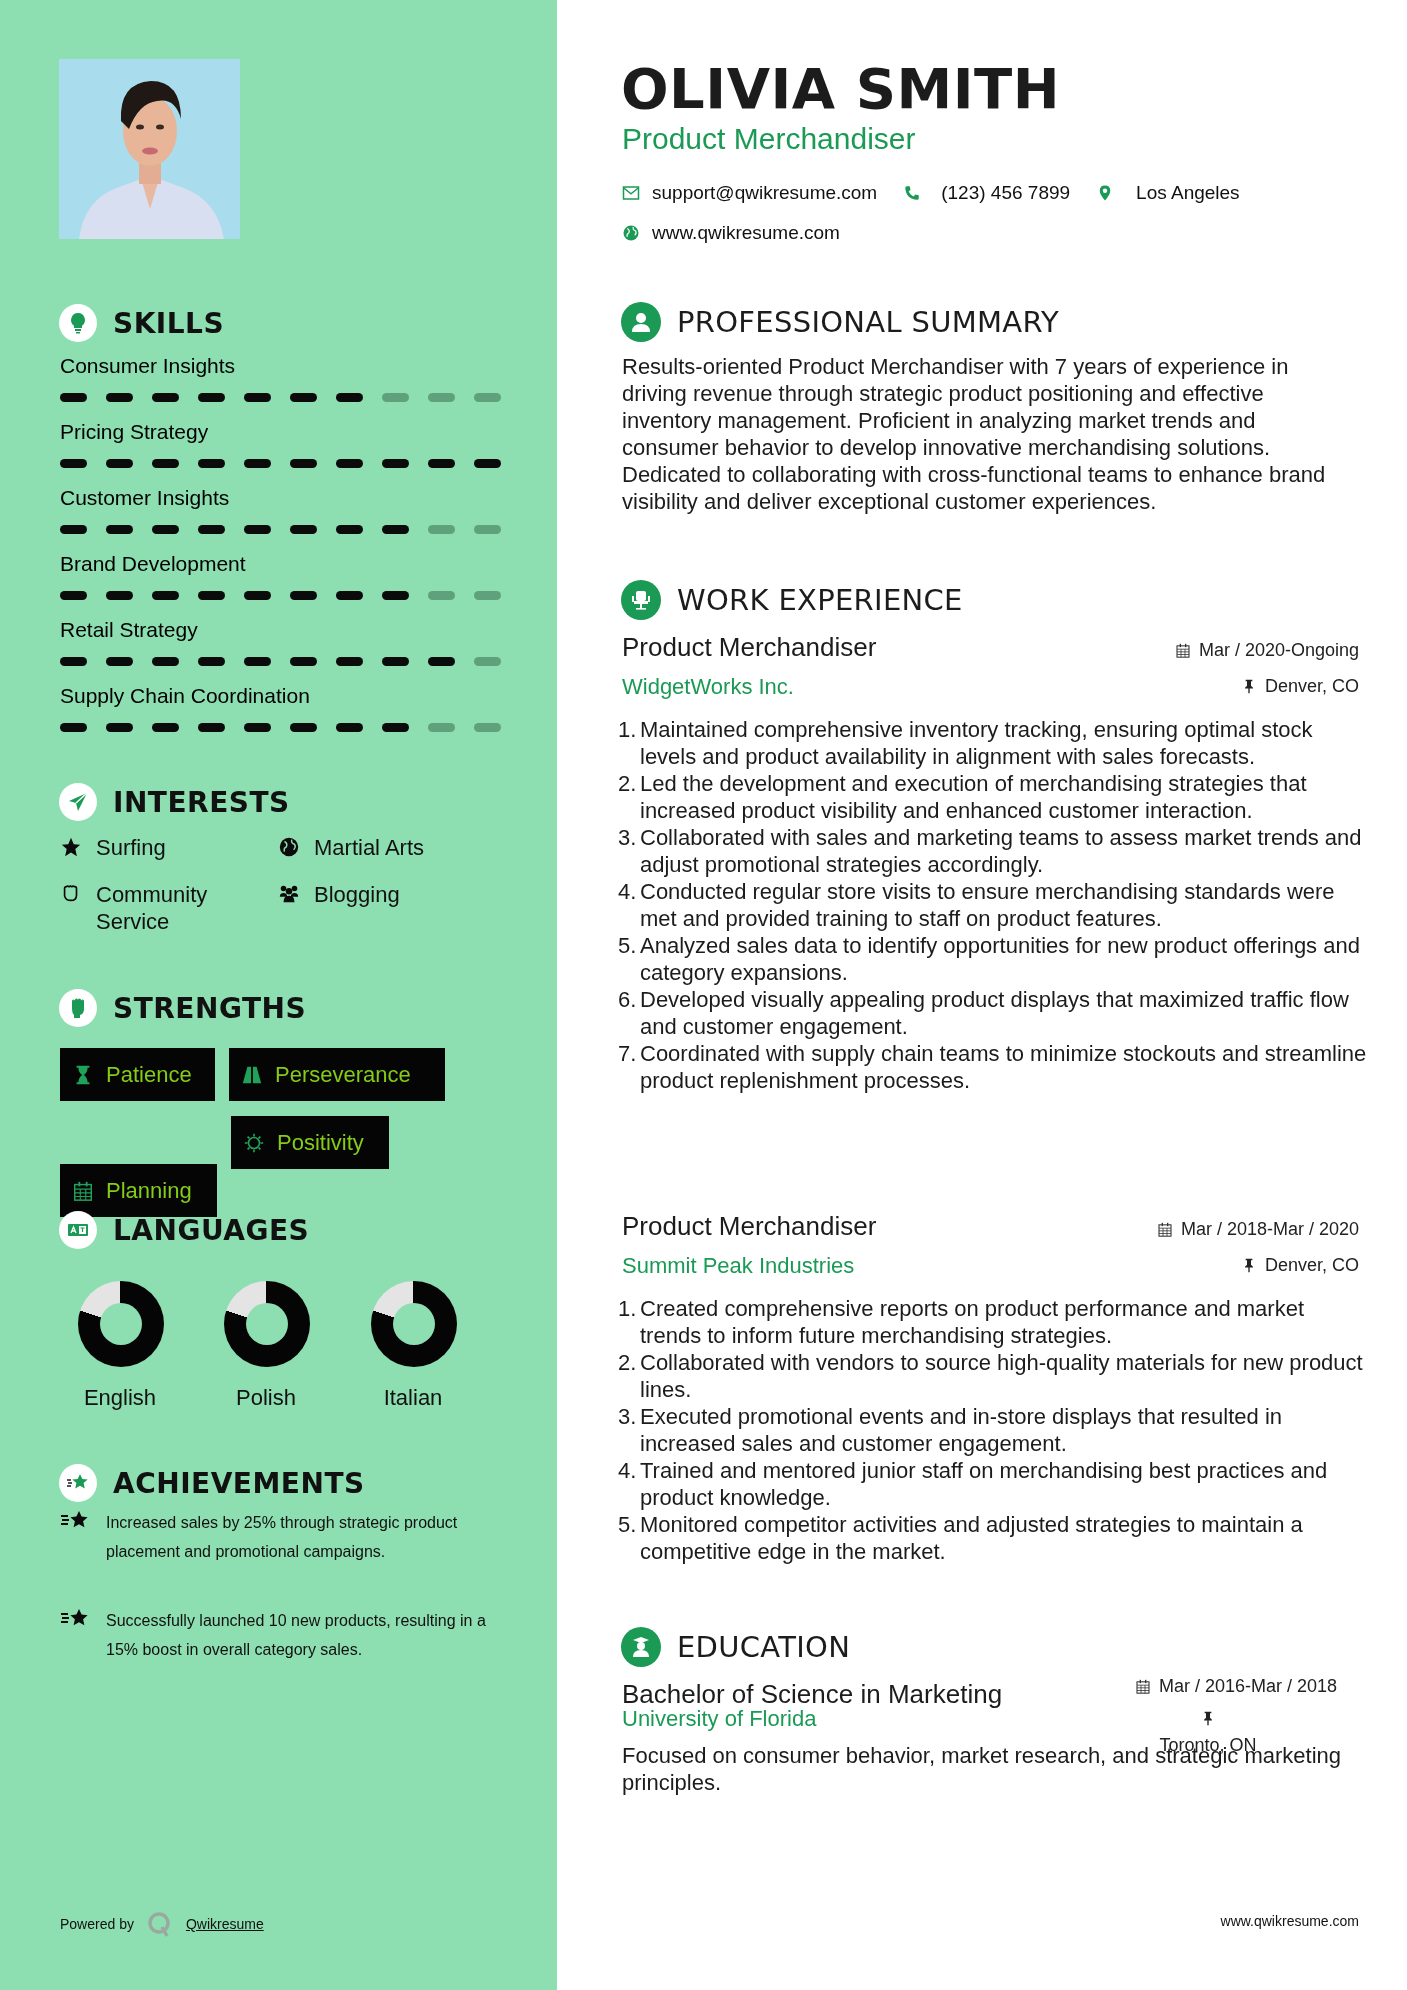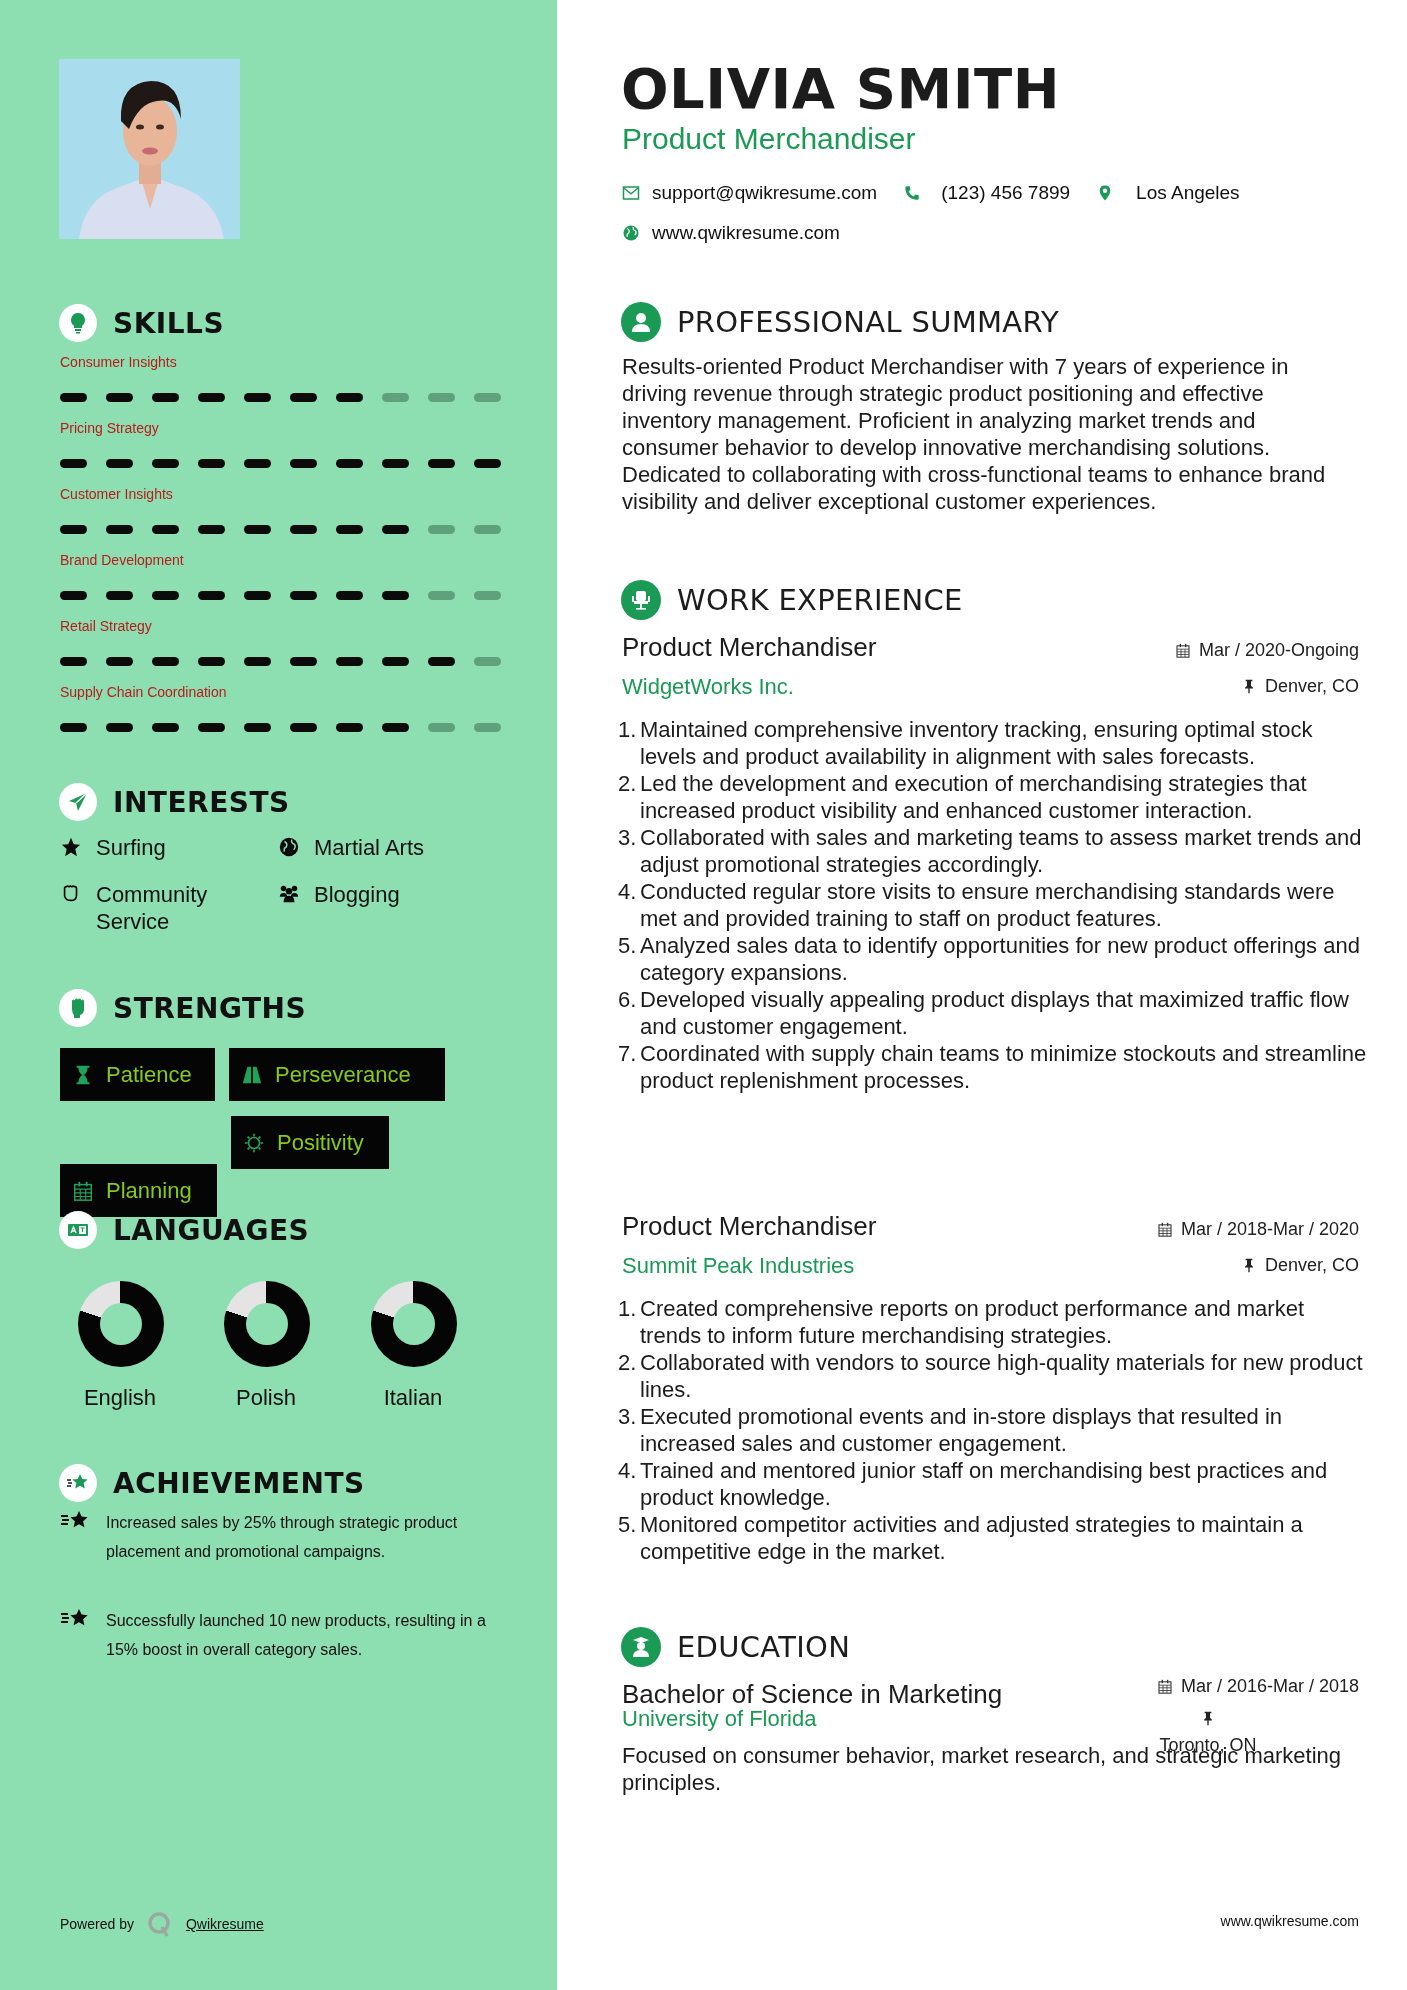--- a/index.html
+++ b/index.html
@@ -10,21 +10,21 @@
   .abs { position: absolute; }
 
   .photo { left: 59px; top: 59px; width: 181px; height: 180px; background: #a9dcec; overflow: hidden; }
   .photo svg { width: 100%; height: 100%; display: block; }
 
   .sec-head { display: flex; align-items: center; gap: 16px; }
   .sec-head .ic { width: 38px; height: 38px; border-radius: 50%; background: #ffffff; display: flex; align-items: center; justify-content: center; }
   .sec-head .ic svg { width: 24px; height: 24px; }
   .sec-head .title { font-family: "DejaVu Sans", sans-serif; font-weight: bold; font-size: 28px; letter-spacing: 0.5px; color: #111; }
 
-  .skill-label { font-size: 14px; color: #b91c1c; text-align: right; }
+  .skill-label { font-size: 21px; color: #000000; text-align: right; }
   .dashes { display: flex; gap: 19px; }
   .dash { width: 27px; height: 9px; border-radius: 5px; background: #0b0b0b; }
   .dash.off { background: #5fa17b; }
 
   .int-item { display: flex; gap: 14px; font-size: 22px; color: #111; line-height: 27px; }
   .int-item .ii { width: 22px; height: 22px; flex: none; margin-top: 2px; }
   .int-item .ii svg { width: 22px; height: 22px; }
 
   .badge { background: #050505; height: 53px; display: flex; align-items: center; padding: 0 12px; gap: 12px; color: #84cc16; font-size: 22px; }
   .badge svg { width: 22px; height: 22px; }
@@ -416,21 +416,21 @@
     <span class="ic">
       <svg viewBox="0 0 24 24">
           <path d="M4 5 L12 2 L20 5 L12 8 Z" fill="#fff"></path>
           <circle cx="12" cy="11" r="4" fill="#fff"></circle>
           <path d="M4 22 Q4 15 12 15 Q20 15 20 22 Z" fill="#fff"></path>
         </svg>
     </span>
     <span class="title">EDUCATION</span>
   </div>
   <div class="abs role" style="left:65px; top:1679px;">Bachelor of Science in Marketing</div>
-  <div class="abs meta" style="left:500px; top:1676px; width:302px;">
+  <div class="abs meta" style="left:478px; top:1676px; width:302px;">
     <svg viewBox="0 0 24 24">
         <rect x="3" y="5" width="18" height="17" fill="none" stroke="#333" stroke-width="1.6"></rect>
         <path d="M3 10 H21 M3 14 H21 M3 18 H21 M9 10 V22 M15 10 V22" stroke="#333" stroke-width="1.2"></path>
         <rect x="7" y="2" width="2" height="5" fill="#333"></rect>
         <rect x="15" y="2" width="2" height="5" fill="#333"></rect>
       </svg>
     <span>Mar / 2016-Mar / 2018</span>
   </div>
   <div class="abs company" style="left:65px; top:1706px;">University of Florida</div>
   <div class="abs meta" style="left:500px; top:1710px; width:302px;flex-direction:column;">

